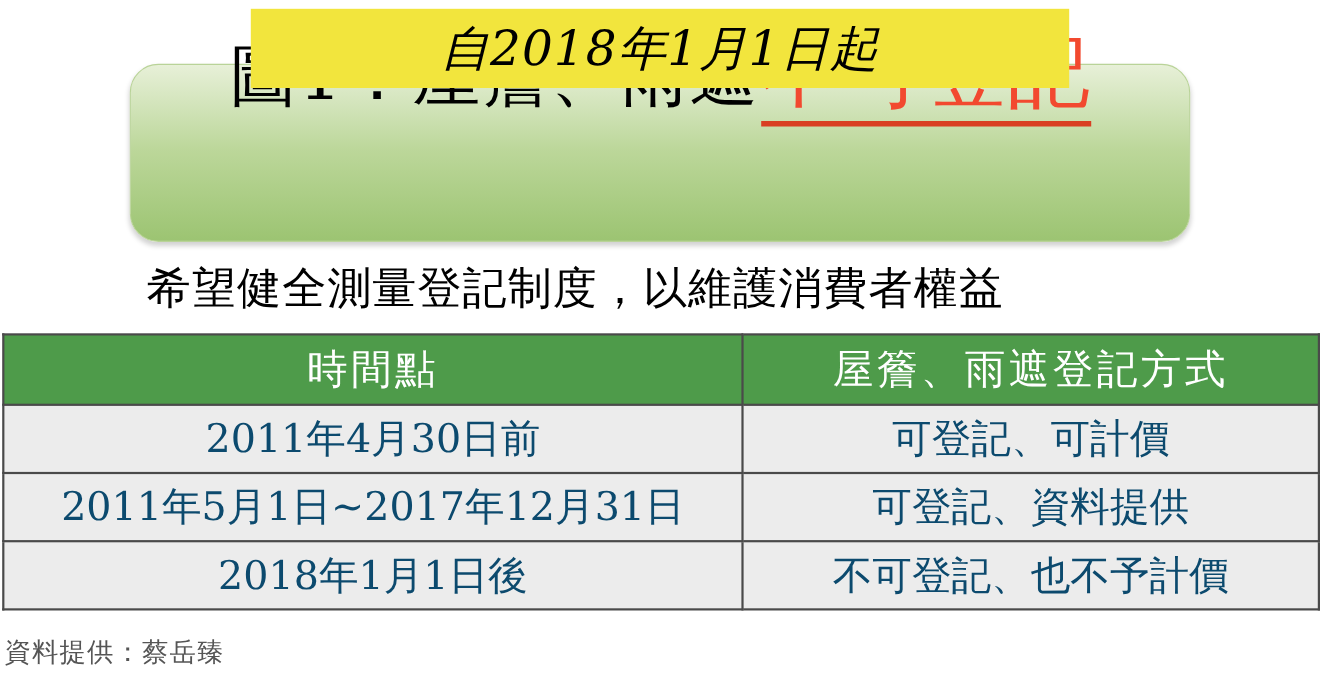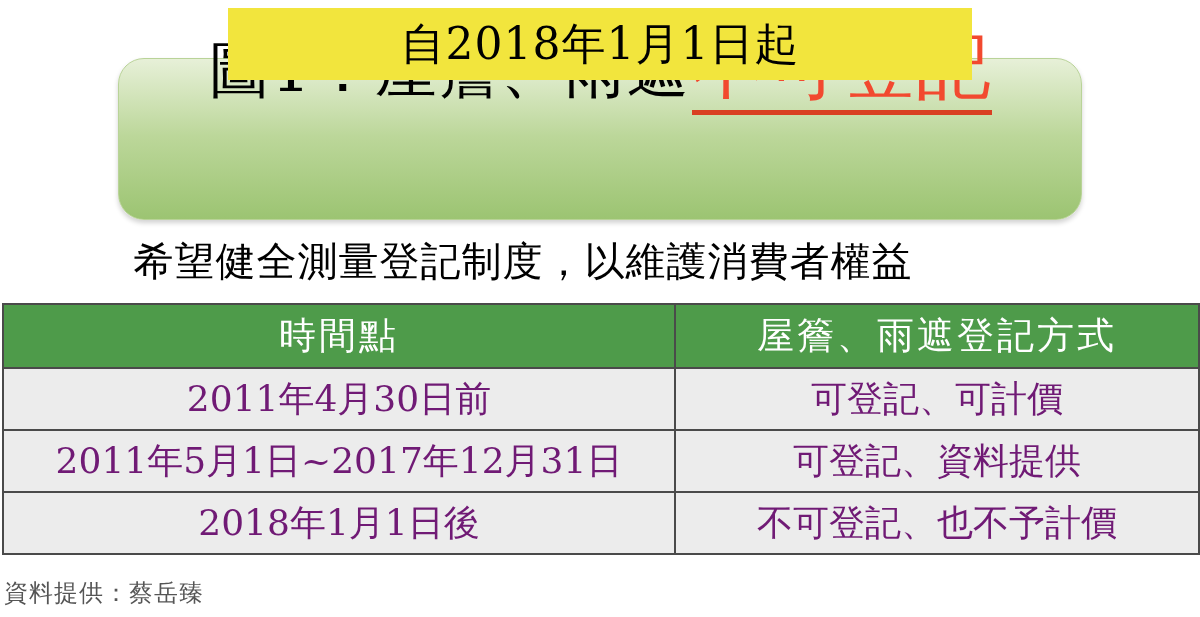--- a/index.html
+++ b/index.html
@@ -55,20 +55,21 @@
   .date-ribbon {
     position: absolute;
     left: 228px;
     top: 8px;
     width: 744px;
     height: 72px;
     background: #f2e53d;
     display: flex;
     align-items: center;
     justify-content: center;
+    font-style: italic;
   }
   .date-ribbon span {
     font-size: 44px;
     color: #000;
     letter-spacing: 1px;
     white-space: nowrap;
   }
 
   
   .subtitle {
@@ -99,21 +100,21 @@
   table.data-table th {
     background: #4e9b4a;
     color: #ffffff;
     font-size: 37px;
     height: 60px;
     letter-spacing: 3px;
     font-weight: normal;
   }
   table.data-table td {
     background: #ececec;
-    color: #701a75;
+    color: #0c4a6e;
     font-size: 36px;
     height: 58px;
     letter-spacing: 0px;
   }
   table.data-table col.c1 { width: 672px; }
   table.data-table col.c2 { width: 524px; }
 
   
   .footer-note {
     position: absolute;

